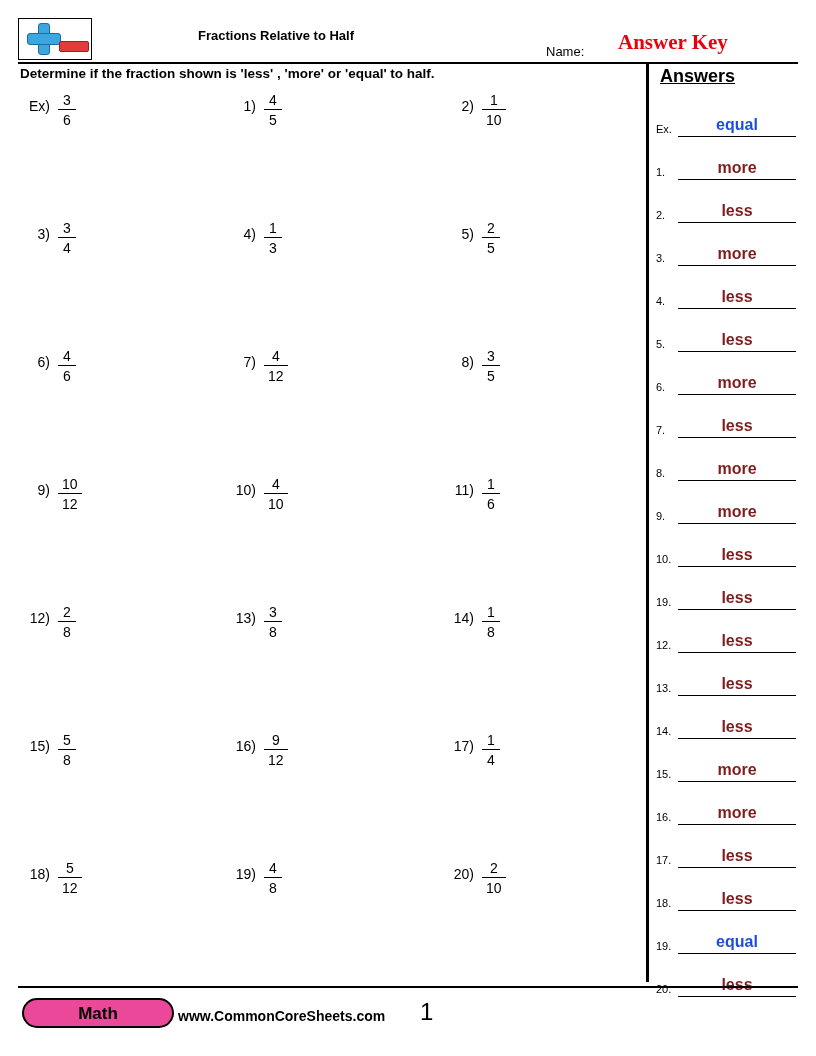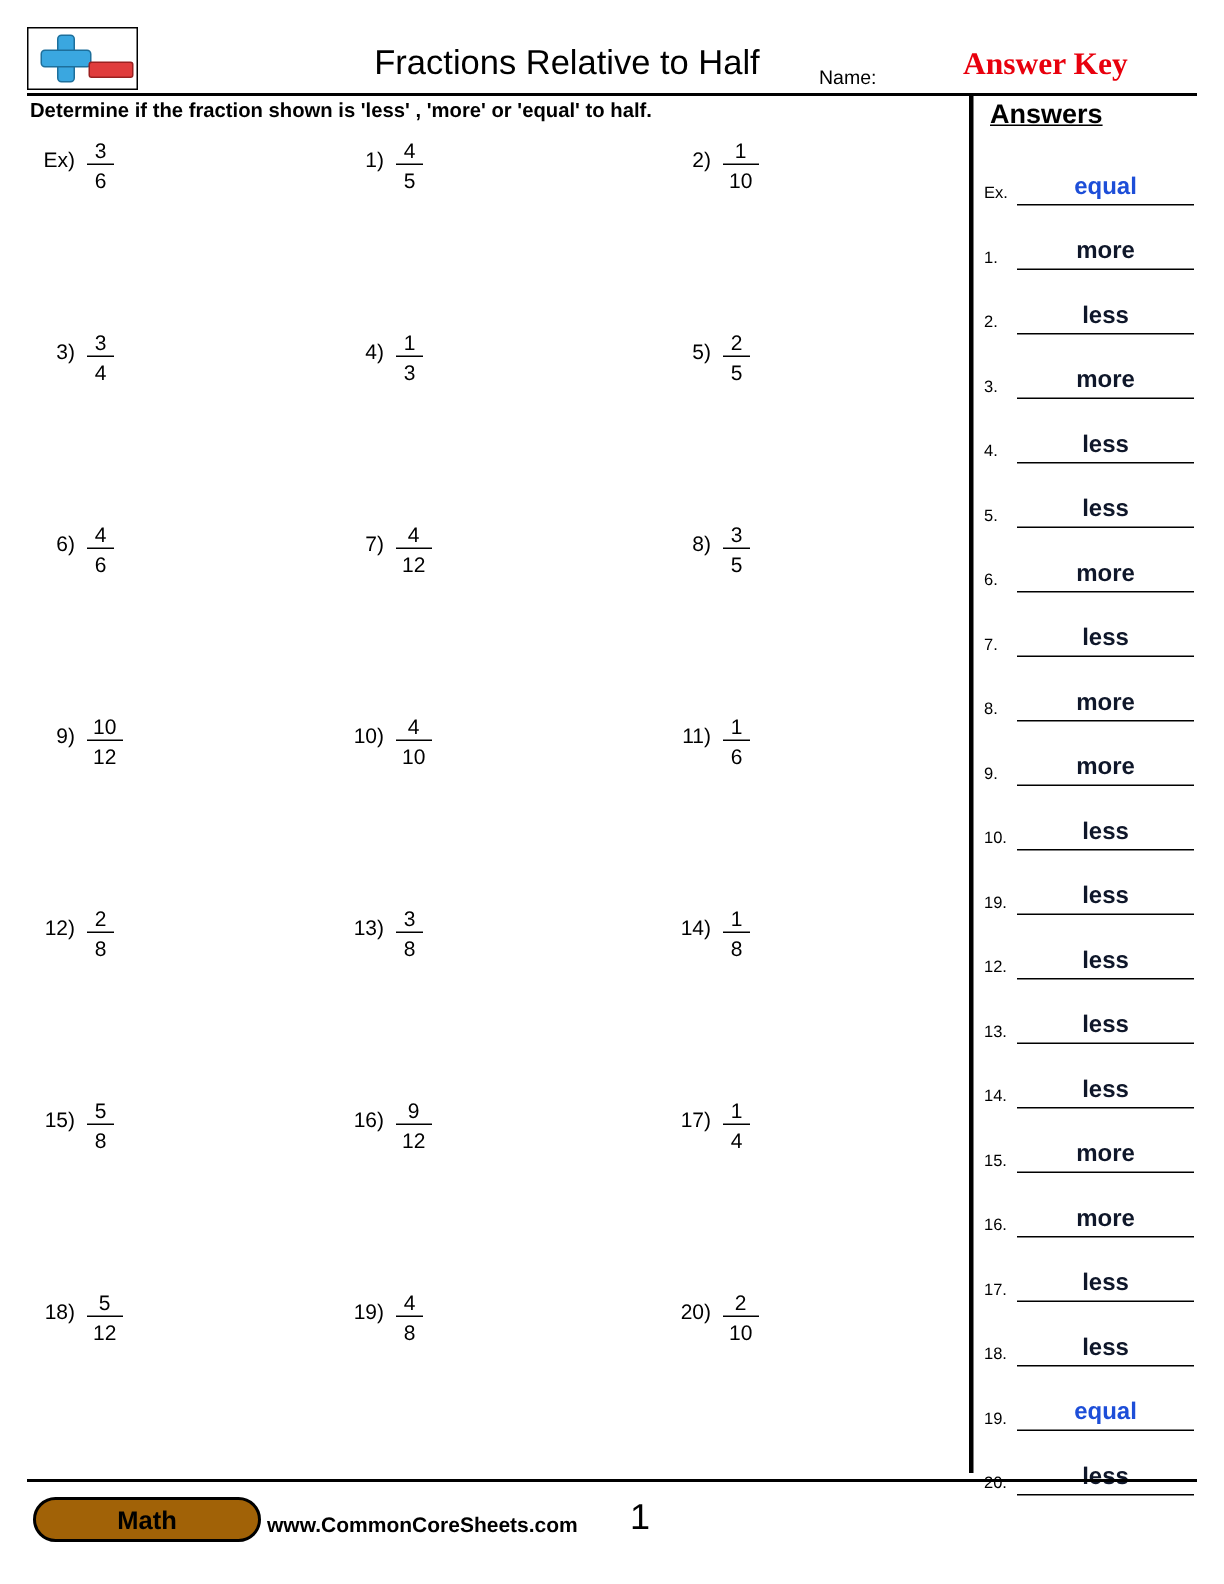--- a/index.html
+++ b/index.html
@@ -43,31 +43,31 @@
     background: #3aa7e0; border: 1px solid #1d6f9b; border-radius: 3px;
   }
   .logo-bar {
     position: absolute; left: 40px; top: 22px; width: 30px; height: 11px;
     background: #e03c3c; border: 1px solid #9b2020; border-radius: 2px;
   }
   .title {
     position: absolute;
     left: 180px; top: 10px;
     width: 360px;
-    text-align: center;
-    font-size: 23px;
+    font-size: 13px;
+    font-weight: bold;
   }
   .name-label {
     position: absolute;
     left: 528px; top: 26px;
     font-size: 13px;
   }
   .answer-key {
     position: absolute;
-    left: 624px; top: 12px;
+    left: 600px; top: 12px;
     font-size: 21px;
     font-weight: bold;
     color: #e8000d;
     font-family: "Liberation Serif", serif;
   }
   .header-rule {
     position: absolute;
     left: 18px; top: 62px;
     width: 780px;
     height: 2px;
@@ -164,38 +164,38 @@
     height: 1px;
     background: #000;
   }
   .aval {
     position: absolute;
     left: 22px; bottom: 5px;
     width: 118px;
     text-align: center;
     font-size: 16px;
     font-weight: bold;
-    color: #0f172a;
+    color: #7f1d1d;
   }
   .aval.equal { color: #1d4ed8; }
 
   
   .footer-rule {
     position: absolute;
     left: 18px; top: 986px;
     width: 780px; height: 2px;
     background: #000;
   }
   .math-pill {
     position: absolute;
     left: 22px; top: 998px;
     width: 152px; height: 30px;
     border: 2px solid #000;
     border-radius: 15px;
-    background: #a16207;
+    background: #ec4899;
     text-align: center;
     line-height: 27px;
     font-weight: bold;
     font-size: 17px;
   }
   .site {
     position: absolute;
     left: 178px; top: 1008px;
     font-size: 14px;
     font-weight: bold;

